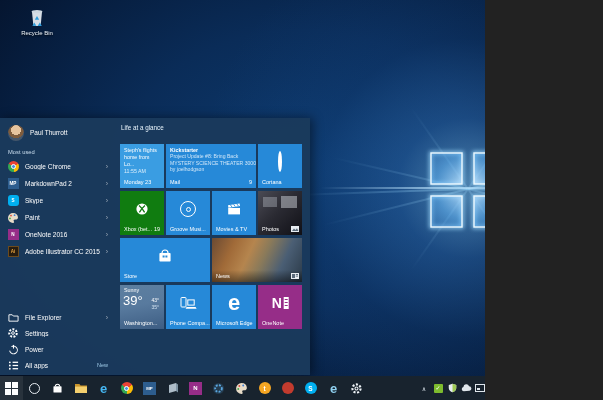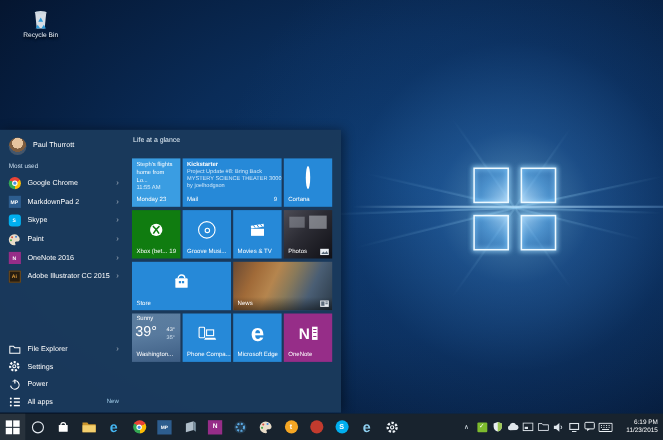--- a/index.html
+++ b/index.html
@@ -1,16 +1,16 @@
 <!DOCTYPE html>
 <html><head>
 <meta charset="utf-8">
 <style>
   html,body{margin:0;padding:0;background:#222;}
-  #screen{position:relative;width:603px;height:400px;overflow:hidden;
+  #screen{position:relative;width:485px;height:400px;overflow:hidden;
     font-family:"Liberation Sans",sans-serif;color:#fff;background:#1d4ed8;}
   .abs{position:absolute;}
 
   
   #wall{position:absolute;inset:0;background:
     radial-gradient(circle at 468px 188px, rgba(140,210,255,.50), rgba(70,150,235,.28) 70px, rgba(25,80,150,.18) 150px, rgba(0,0,0,0) 270px),
     radial-gradient(ellipse at 62% 42%, #0d3a6e 0%, #0a2c58 42%, #061c3c 74%, #040f24 100%);}
   .beam{position:absolute;left:468px;top:188px;height:2px;transform-origin:0 50%;
     background:linear-gradient(90deg, rgba(160,220,255,.55), rgba(160,220,255,0));border-radius:2px;filter:blur(.4px);}
   .hline{position:absolute;height:2px;filter:blur(.4px);}

